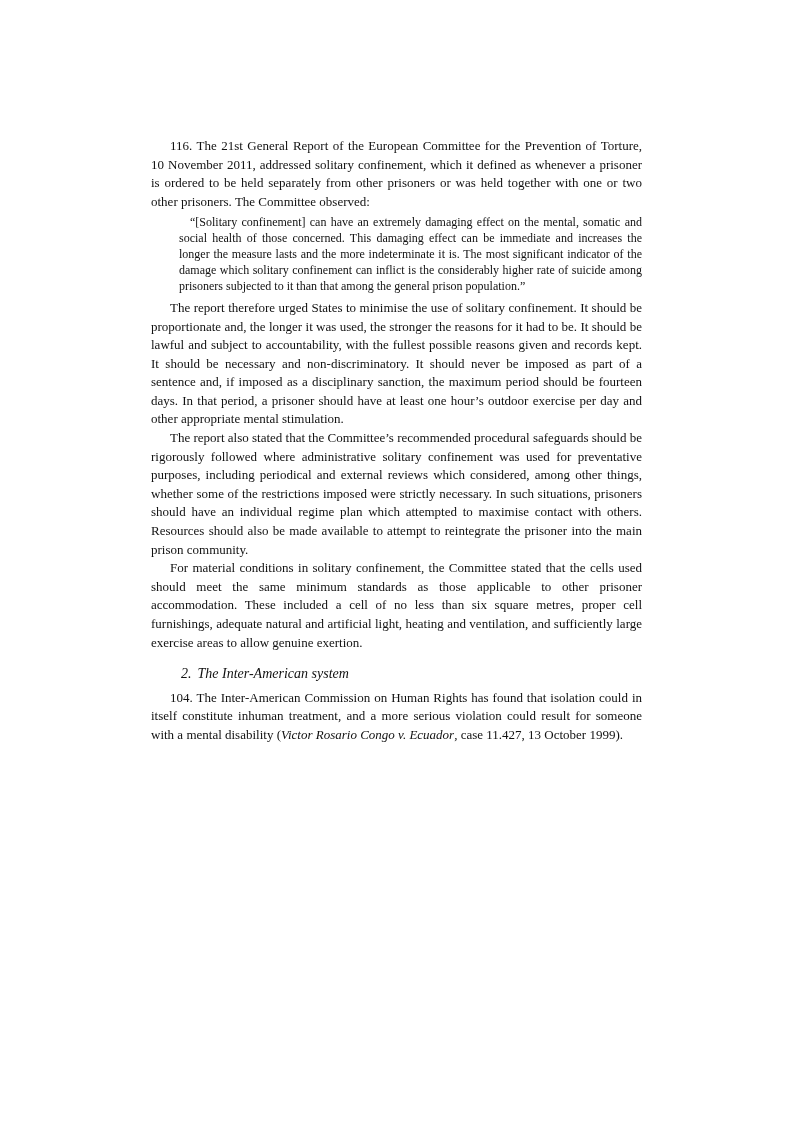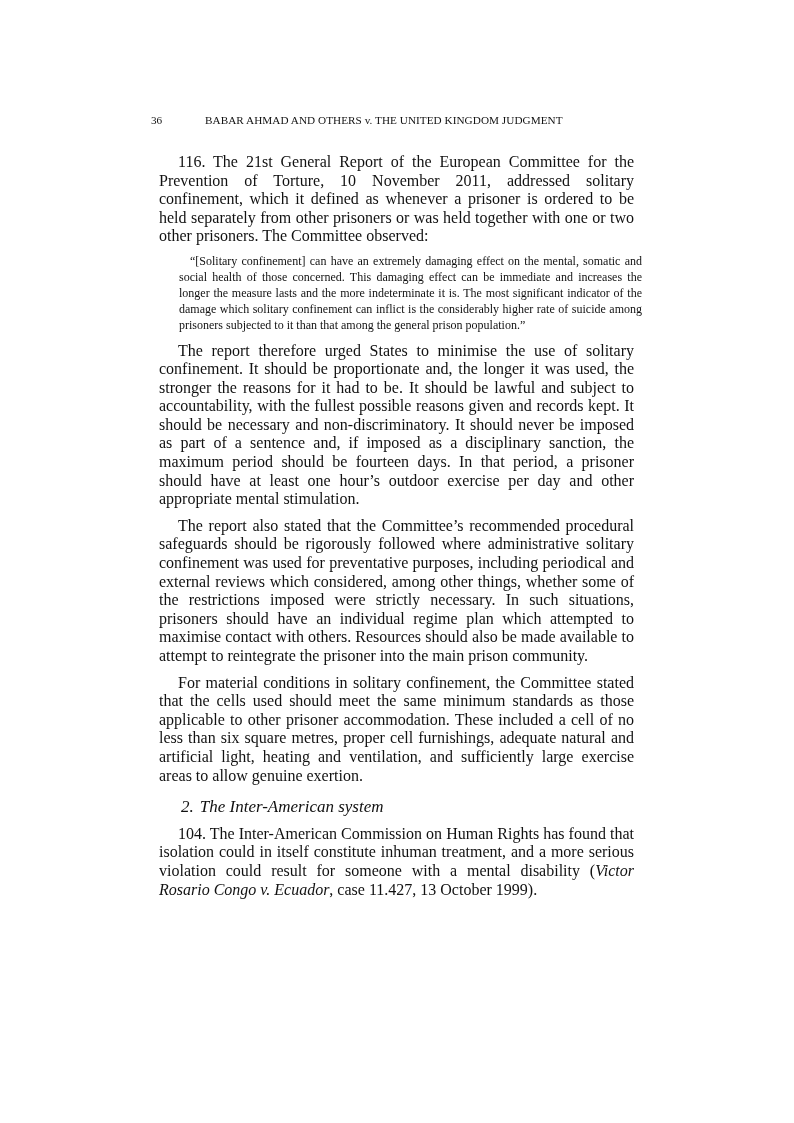--- a/index.html
+++ b/index.html
@@ -6,41 +6,37 @@
   body { width: 794px; height: 1123px; position: relative; overflow: hidden; }
   .page {
     position: absolute; left: 151px; top: 112px; width: 491px;
     font-family: "Liberation Serif", serif; color: #111111;
   }
   .header { font-size: 11.2px; line-height: 16px; height: 16px; position: relative; white-space: nowrap; }
   .header .pnum { position: absolute; left: 0; top: 0; }
   .header .title { position: absolute; left: 54px; top: 0; letter-spacing: 0.05px; }
   .body { margin-top: 25px; }
   p.para {
-    margin: 8px; font-size: 16px; line-height: 18.6px;
+    margin: 0; font-size: 13px; line-height: 18.6px;
     text-align: justify; text-indent: 19px;
   }
   blockquote.quote {
     margin: 4px 0 4px 28px; padding: 0;
     font-size: 12px; line-height: 15.9px; text-align: justify; text-indent: 11px;
   }
   .section-heading {
-    margin: 13px 0 5px 30px; font-size: 17px; line-height: 18.6px; font-style: italic;
+    margin: 13px 0 5px 30px; font-size: 14px; line-height: 18.6px; font-style: italic;
   }
   .section-heading .num { margin-right: 6px; }
   i { font-style: italic; }
 </style>
 </head>
 <body>
 
 <div class="page">
-  <div class="header">
-    <span class="pnum">36</span>
-    <span class="title">BABAR AHMAD AND OTHERS v. THE UNITED KINGDOM JUDGMENT</span>
-  </div>
 
   <div class="body">
     <p class="para">116. The 21st General Report of the European Committee for the Prevention of Torture, 10 November 2011, addressed solitary confinement, which it defined as whenever a prisoner is ordered to be held separately from other prisoners or was held together with one or two other prisoners. The Committee observed:</p>
     <blockquote class="quote">“[Solitary confinement] can have an extremely damaging effect on the mental, somatic and social health of those concerned. This damaging effect can be immediate and increases the longer the measure lasts and the more indeterminate it is. The most significant indicator of the damage which solitary confinement can inflict is the considerably higher rate of suicide among prisoners subjected to it than that among the general prison population.”</blockquote>
     <p class="para">The report therefore urged States to minimise the use of solitary confinement. It should be proportionate and, the longer it was used, the stronger the reasons for it had to be. It should be lawful and subject to accountability, with the fullest possible reasons given and records kept. It should be necessary and non-discriminatory. It should never be imposed as part of a sentence and, if imposed as a disciplinary sanction, the maximum period should be fourteen days. In that period, a prisoner should have at least one hour’s outdoor exercise per day and other appropriate mental stimulation.</p>
     <p class="para">The report also stated that the Committee’s recommended procedural safeguards should be rigorously followed where administrative solitary confinement was used for preventative purposes, including periodical and external reviews which considered, among other things, whether some of the restrictions imposed were strictly necessary. In such situations, prisoners should have an individual regime plan which attempted to maximise contact with others. Resources should also be made available to attempt to reintegrate the prisoner into the main prison community.</p>
     <p class="para">For material conditions in solitary confinement, the Committee stated that the cells used should meet the same minimum standards as those applicable to other prisoner accommodation. These included a cell of no less than six square metres, proper cell furnishings, adequate natural and artificial light, heating and ventilation, and sufficiently large exercise areas to allow genuine exertion.</p>
 
     <div class="section-heading">
       <span class="num">2.</span><span>The Inter-American system</span>

